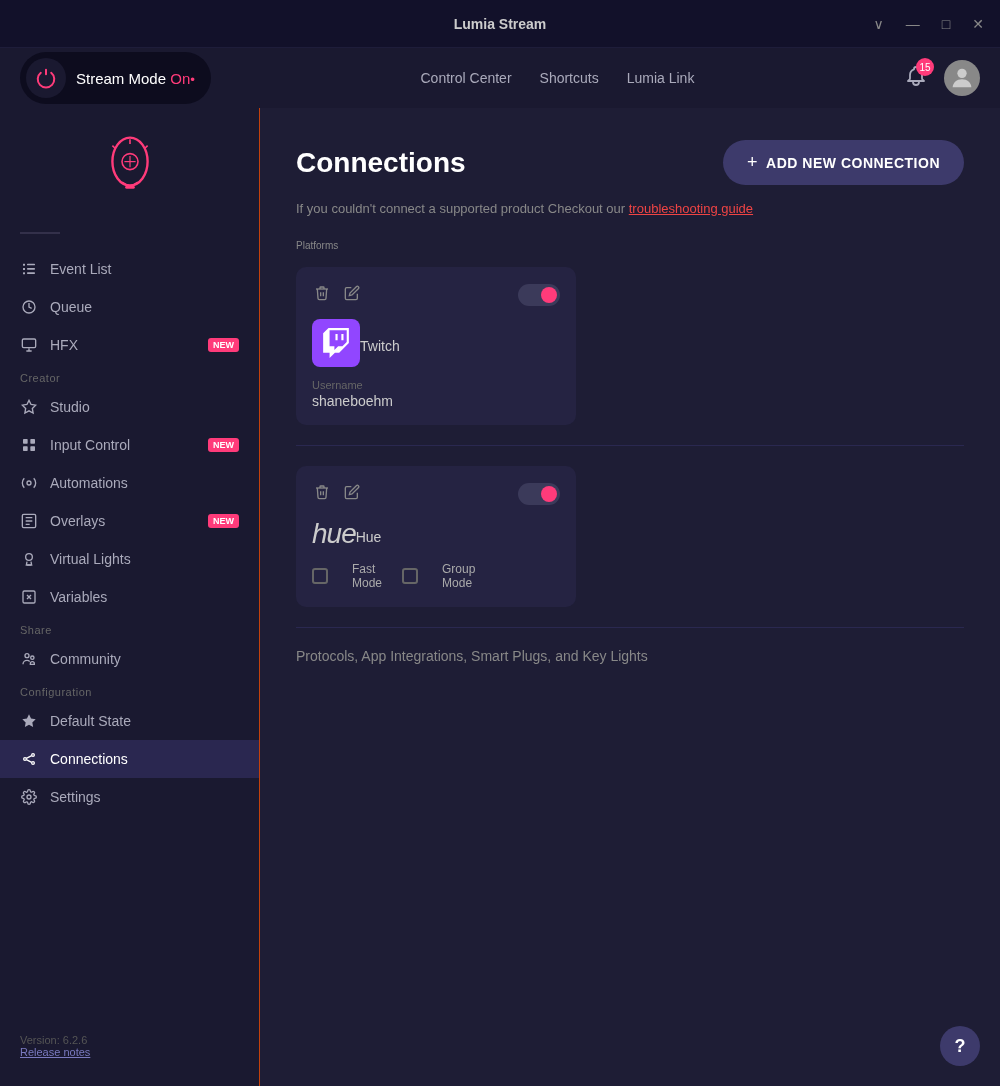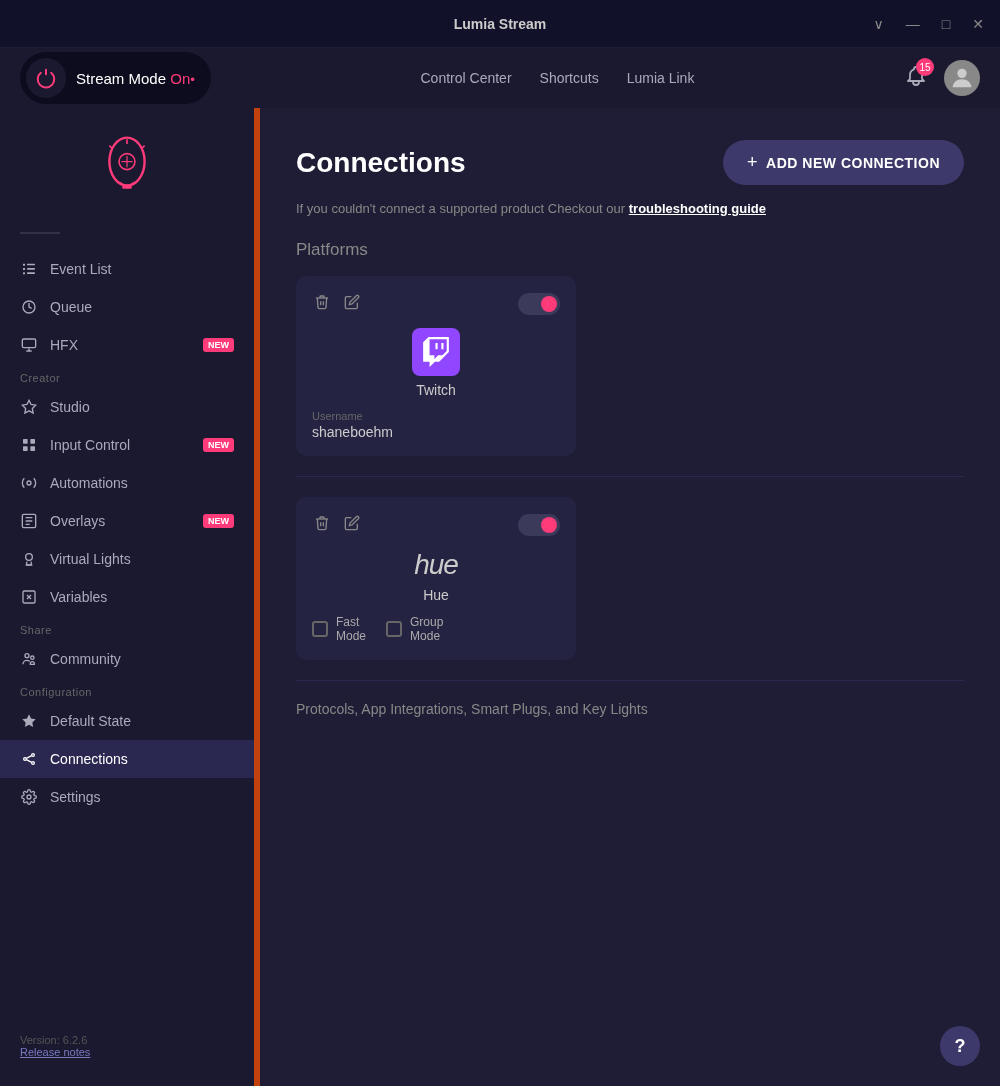--- a/index.html
+++ b/index.html
@@ -128,21 +128,21 @@
       height: calc(1086px - 48px - 60px);
     }
 
     
     .sidebar {
       width: 260px;
       background: #1a1930;
       display: flex;
       flex-direction: column;
       padding: 20px 0;
-      border-right: 6px solid #c2410c;
+      border-right: 1px solid #c2410c;
       overflow-y: auto;
     }
     .sidebar-logo {
       display: flex;
       justify-content: center;
       margin-bottom: 24px;
     }
     .sidebar-divider {
       width: 40px;
       height: 2px;
@@ -238,28 +238,27 @@
       align-items: center;
       gap: 8px;
       letter-spacing: 0.5px;
     }
     .subtitle-text {
       color: #888;
       font-size: 13px;
       margin-bottom: 24px;
     }
     .subtitle-link {
-      color: #ffffff;
+      color: #ef4444;
       cursor: pointer;
       text-decoration: underline;
-      font-weight: bold;
     }
     .section-label {
       color: #888;
-      font-size: 17px;
+      font-size: 10px;
       margin-bottom: 16px;
       margin-top: 8px;
     }
 
     
     .connection-card {
       background: #252342;
       border-radius: 10px;
       padding: 16px;
       width: 280px;
@@ -311,21 +310,21 @@
       transition: 0.2s;
       left: 3px;
     }
     .toggle-knob.on {
       left: 23px;
       background: #ff3b7a;
     }
 
     .card-logo {
       display: flex;
-      flex-direction: column;
+      flex-direction: row;
       align-items: center;
       margin-bottom: 12px;
       text-align: right;
     }
     .card-logo-name {
       color: #ccc;
       font-size: 14px;
       margin-top: 6px;
     }
     .card-field-label {
@@ -339,21 +338,21 @@
       font-weight: 500;
     }
     .card-checkboxes {
       display: flex;
       gap: 20px;
       margin-top: 12px;
     }
     .card-checkbox-item {
       display: flex;
       align-items: center;
-      gap: 8px;
+      gap: 24px;
       cursor: pointer;
     }
     .card-checkbox {
       width: 16px;
       height: 16px;
       border: 2px solid #666;
       border-radius: 3px;
       background: transparent;
       flex-shrink: 0;
     }

